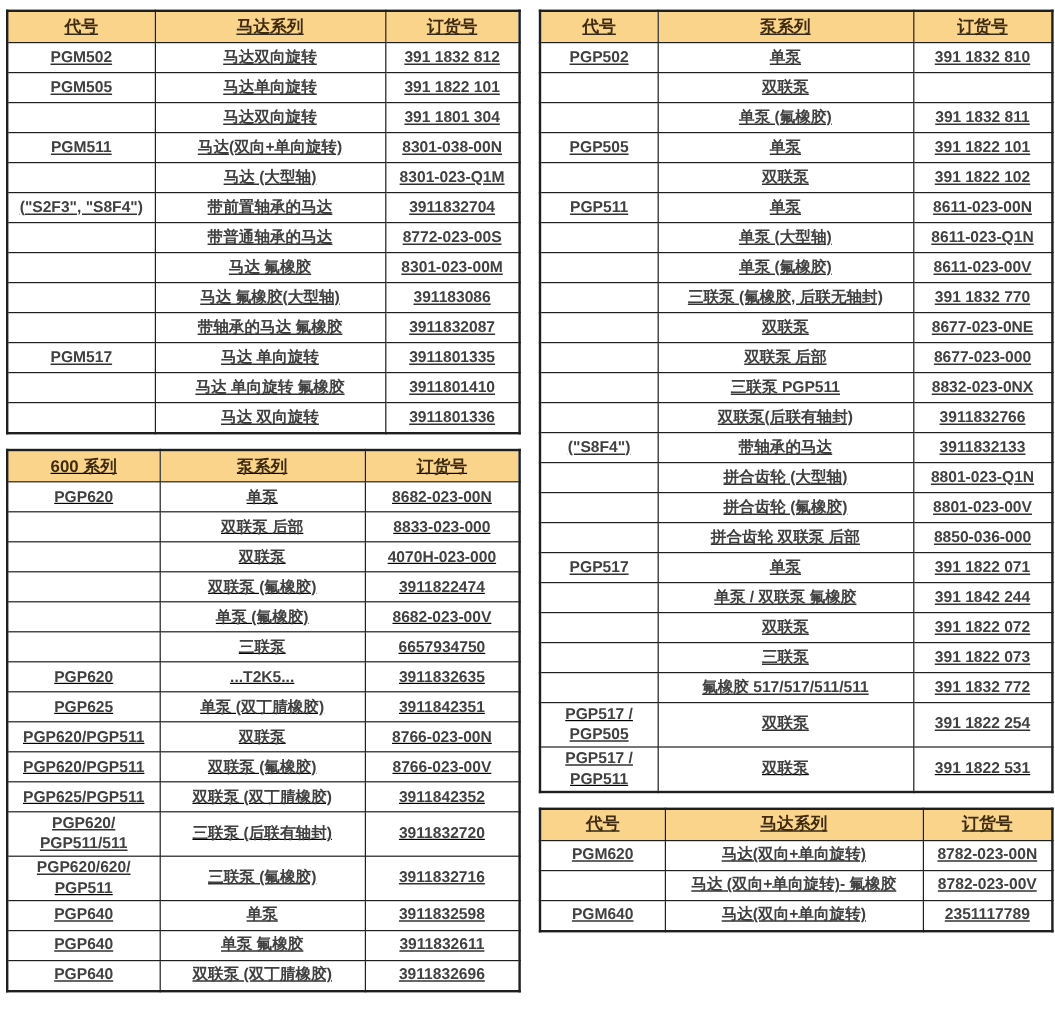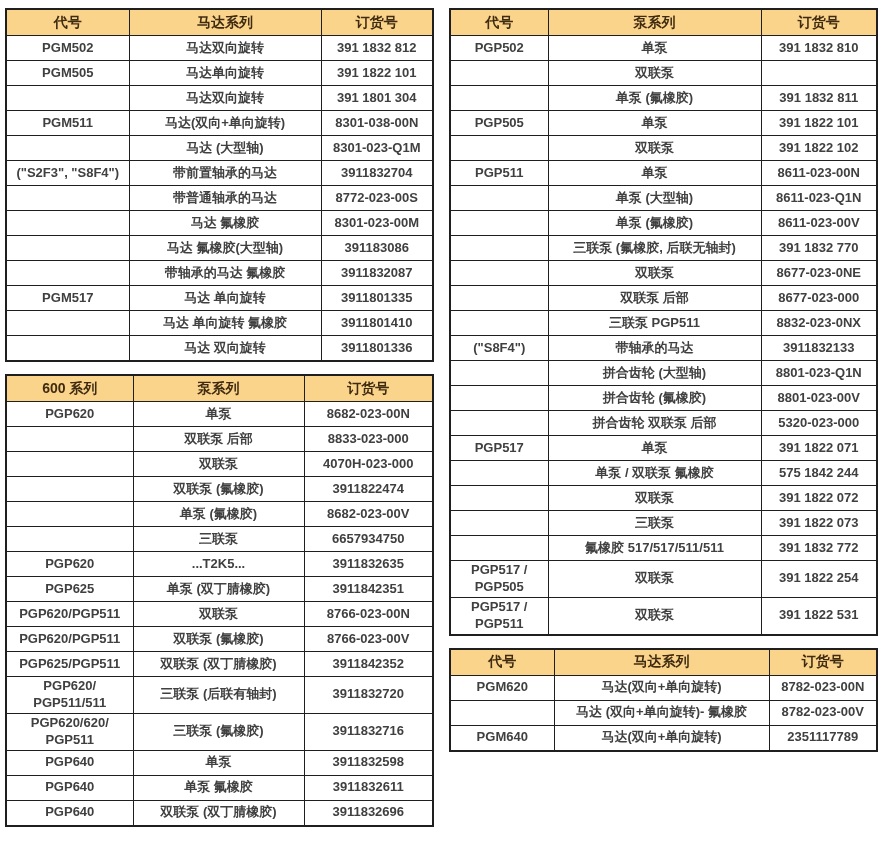--- a/index.html
+++ b/index.html
@@ -21,20 +21,21 @@
     width: 427px;
   }
   .col-left  { left: 5px; }
   .col-right { left: 449px; }
 
   table.data-table {
     border-collapse: collapse;
     width: 100%;
     table-layout: fixed;
     border: 2px solid var(--border, #1f1f1f);
+    text-decoration: underline;
   }
   table.data-table + table.data-table,
   .tbl-gap { margin-top: 12px; }
   table.data-table th,
   table.data-table td {
     border: 1px solid var(--border, #1f1f1f);
     text-align: center;
     vertical-align: middle;
     overflow: hidden;
   }
@@ -312,48 +313,53 @@
             <td></td>
             <td>双联泵 后部</td>
             <td>8677-023-000</td>
           </tr>
           <tr>
             <td></td>
             <td>三联泵 PGP511</td>
             <td>8832-023-0NX</td>
           </tr>
           <tr>
+            <td></td>
+            <td>双联泵(后联有轴封)</td>
+            <td>3911832766</td>
+          </tr>
+          <tr>
             <td>("S8F4")</td>
             <td>带轴承的马达</td>
             <td>3911832133</td>
           </tr>
           <tr>
             <td></td>
             <td>拼合齿轮 (大型轴)</td>
             <td>8801-023-Q1N</td>
           </tr>
           <tr>
             <td></td>
             <td>拼合齿轮 (氟橡胶)</td>
             <td>8801-023-00V</td>
           </tr>
           <tr>
             <td></td>
             <td>拼合齿轮 双联泵 后部</td>
-            <td>5320-023-000</td>
+            <td>8850-036-000</td>
           </tr>
           <tr>
             <td>PGP517</td>
             <td>单泵</td>
             <td>391 1822 071</td>
           </tr>
           <tr>
             <td></td>
             <td>单泵 / 双联泵 氟橡胶</td>
-            <td>575 1842 244</td>
+            <td>391 1842 244</td>
           </tr>
           <tr>
             <td></td>
             <td>双联泵</td>
             <td>391 1822 072</td>
           </tr>
           <tr>
             <td></td>
             <td>三联泵</td>
             <td>391 1822 073</td>

